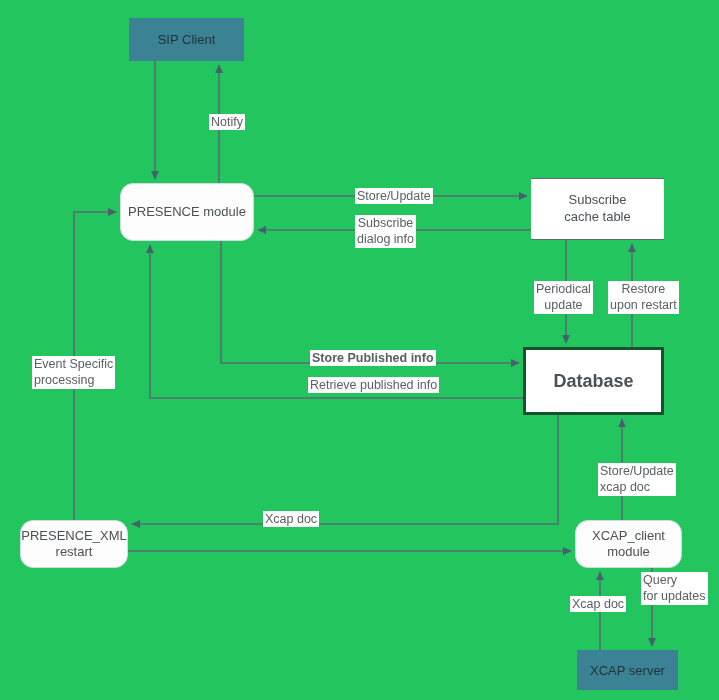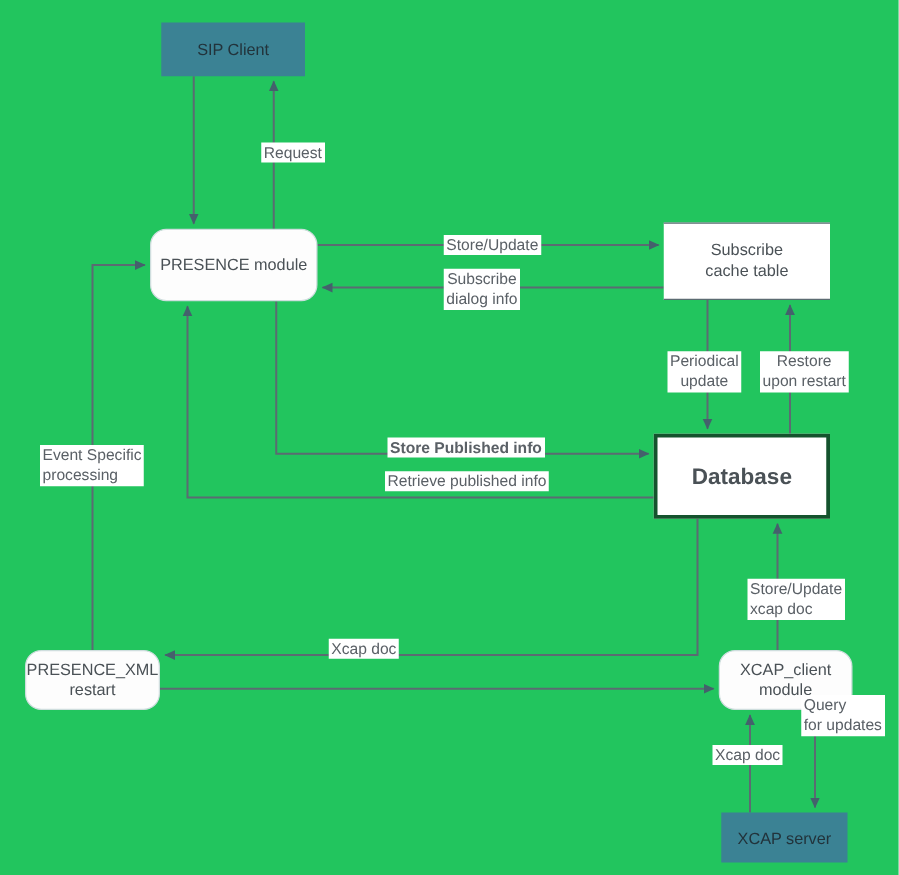--- a/index.html
+++ b/index.html
@@ -85,21 +85,21 @@
   <div class="node node-rounded" style="left:575px;top:520px;width:107px;height:48px;white-space:pre;">
     <span>XCAP_client
 module</span>
   </div>
 
   <div class="node node-solid" style="left:577px;top:650px;width:101px;height:40px;">
     <span>XCAP server</span>
   </div>
 
 
-  <div class="lbl" style="left:209px;top:114px;">Request</div>
+  <div class="lbl" style="left:209px;top:114px;">Notify</div>
 
   <div class="lbl" style="left:355px;top:188px;">Store/Update</div>
 
   <div class="lbl c" style="left:355px;top:215px;">Subscribe
 dialog info</div>
 
   <div class="lbl c" style="left:534px;top:281px;">Periodical
 update</div>
 
   <div class="lbl c" style="left:608px;top:281px;">Restore
@@ -113,16 +113,16 @@
 processing</div>
 
   <div class="lbl" style="left:263px;top:511px;">Xcap doc</div>
 
 
   <div class="lbl" style="left:598px;top:463px;">Store/Update
 xcap doc</div>
 
   <div class="lbl" style="left:570px;top:596px;">Xcap doc</div>
 
-  <div class="lbl" style="left:641px;top:556px;">Query
+  <div class="lbl" style="left:641px;top:572px;">Query
 for updates</div>
 
 </div>
 
 </body></html>

